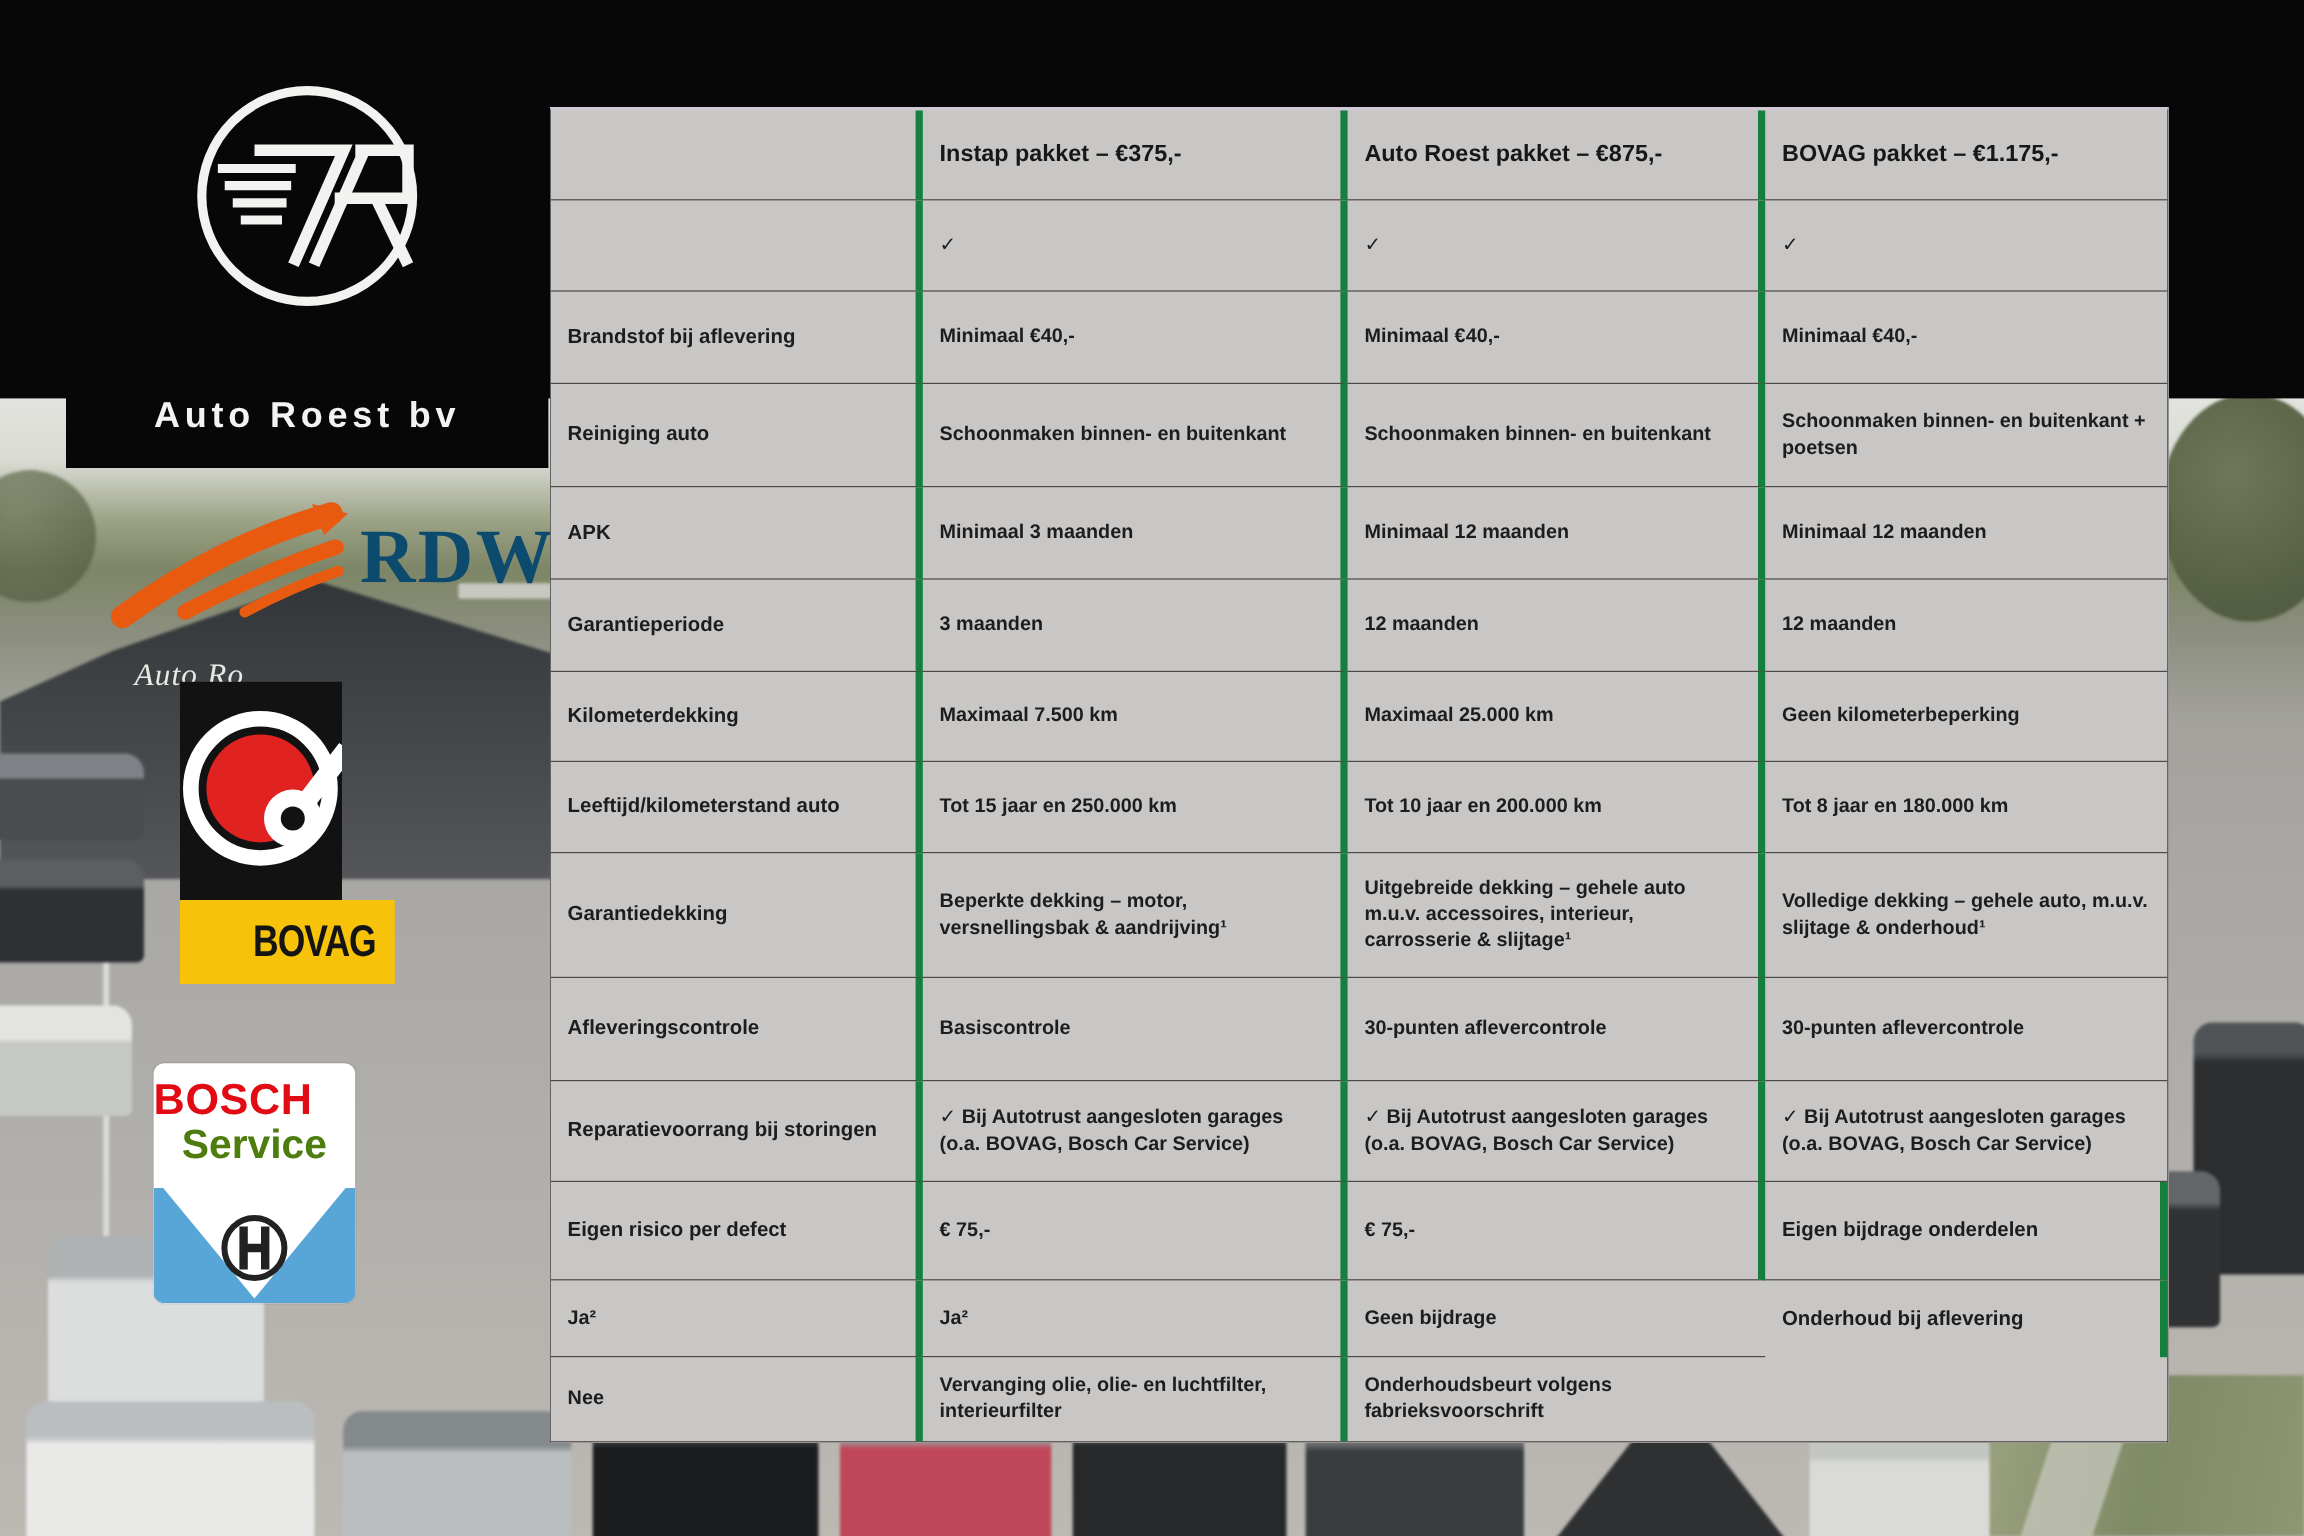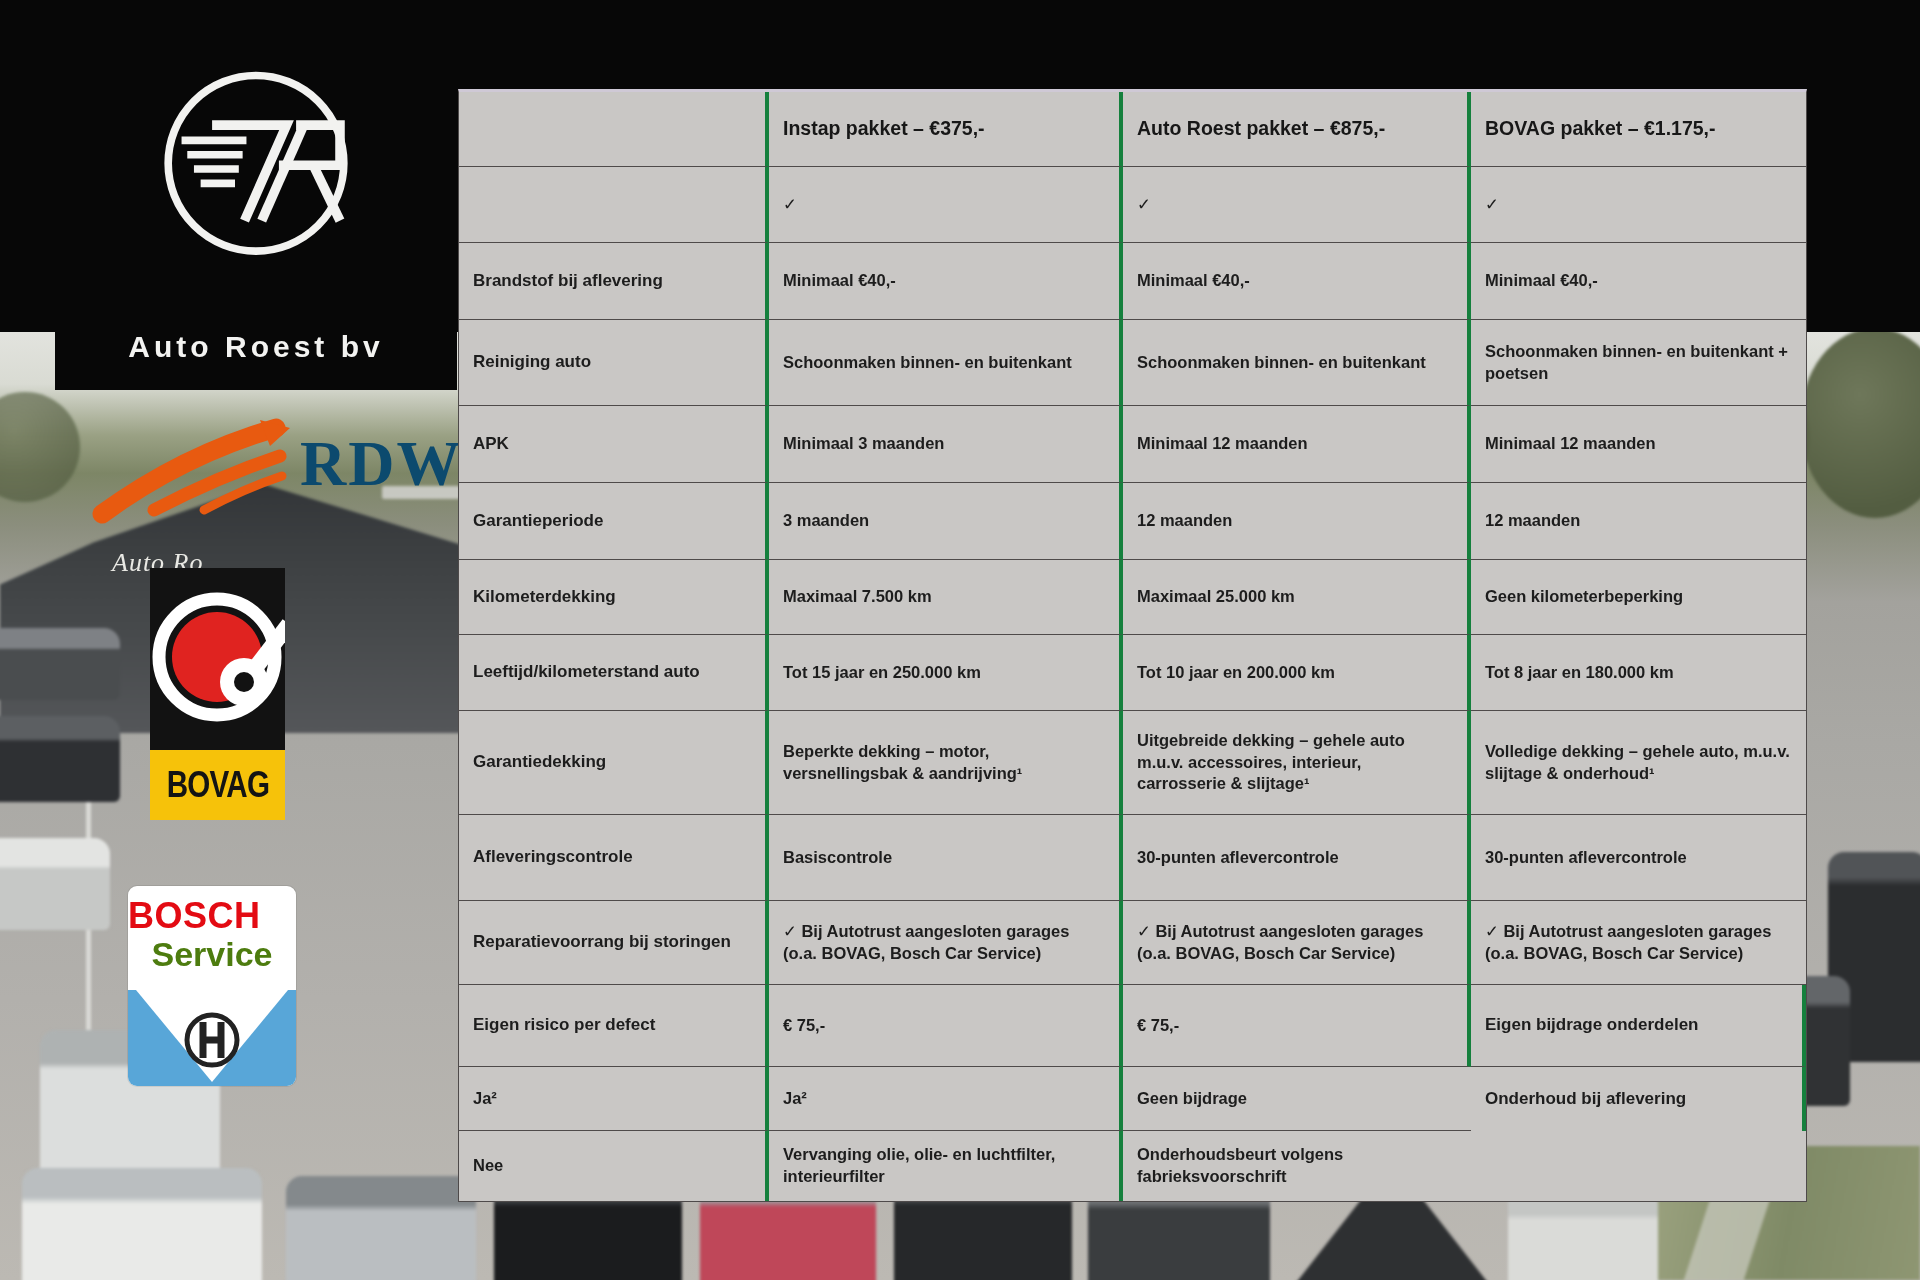--- a/index.html
+++ b/index.html
@@ -34,33 +34,33 @@
   .brand-name{position:absolute;left:0;top:330px;width:100%;text-align:center;color:#f3f3f1;
     font-size:30px;font-weight:bold;letter-spacing:4px;}
   .brand-mark{position:absolute;left:96px;top:40px;}
 
   
   .rdw{position:absolute;left:92px;top:418px;width:340px;height:108px;}
   .rdw-text{position:absolute;left:208px;top:14px;font-family:"Liberation Serif",serif;
     font-weight:600;font-size:64px;color:#0c4a6e;letter-spacing:2px;line-height:1;}
   .bovag{position:absolute;left:150px;top:568px;width:135px;height:252px;}
   .bovag-band{position:absolute;left:0;top:182px;width:135px;height:70px;background:#f6c20a;
-    display:flex;align-items:center;justify-content:center;}
+    display:flex;align-items:center;justify-content:center;padding-left:44px;}
   .bovag-word{font-weight:800;font-size:37px;color:#141414;transform:scaleX(.8);letter-spacing:-1px;}
   .bosch{position:absolute;left:128px;top:886px;width:168px;height:200px;background:#fff;
     border-radius:9px;overflow:hidden;box-shadow:0 0 0 1px rgba(0,0,0,.08);}
   .bosch-line1{margin-top:10px;font-weight:800;font-size:36px;color:#e30b13;letter-spacing:.5px;line-height:1.1;}
   .bosch-line2{text-align:center;font-weight:800;font-size:34px;color:#4d7c0f;line-height:1.1;}
   .bosch-bottom{position:absolute;left:0;bottom:0;width:168px;height:96px;}
 
   
   .pkg-table{position:absolute;left:458px;top:89px;width:1347px;display:grid;
     grid-template-columns:310px 354px 348px 335px;
     background:#c9c7c5;border:1px solid #4e4a4a;border-top:3px solid #cfc9d6;}
-  .pkg-cell{border-right:4px solid #15803d;border-bottom:1px solid #4e4a4a;
+  .pkg-cell{border-right:6px solid #15803d;border-bottom:1px solid #4e4a4a;
     display:flex;align-items:center;padding:6px 14px;box-sizing:border-box;
     font-weight:bold;font-size:16.5px;line-height:1.32;color:#1d1d1d;}
   .pkg-cell.col-3{border-right:none;}
   .pkg-cell.row-last{border-bottom:none;}
   .pkg-head{font-size:19.5px;color:#171717;}
   .pkg-label{font-size:17px;}
 </style>
 </head>
 <body>
 

